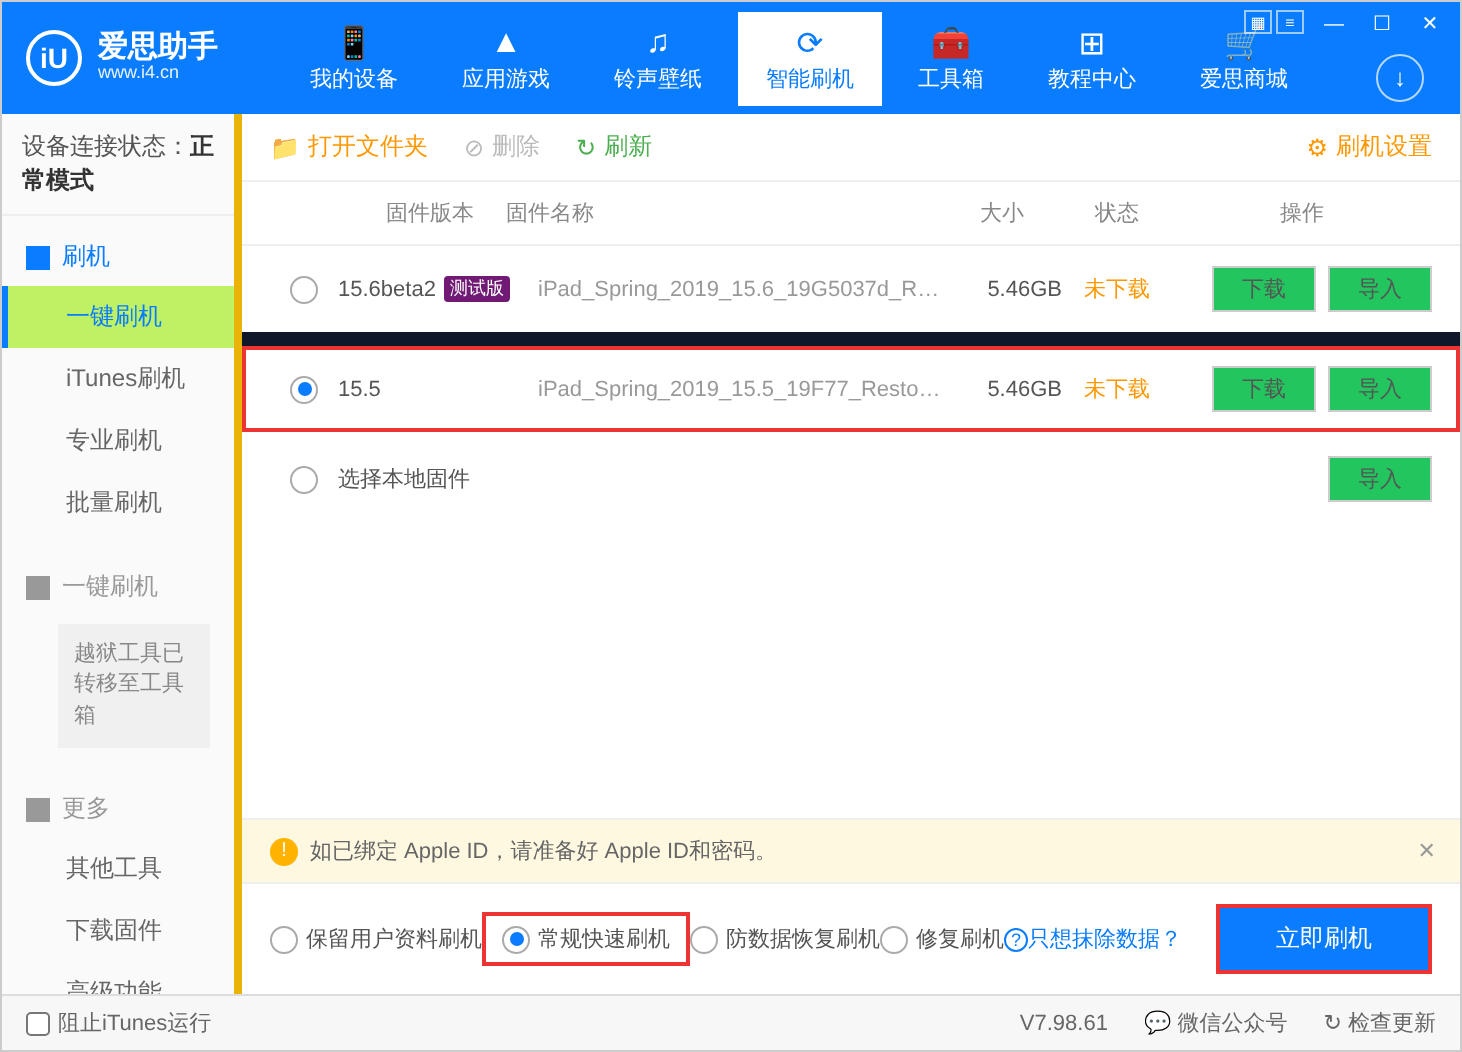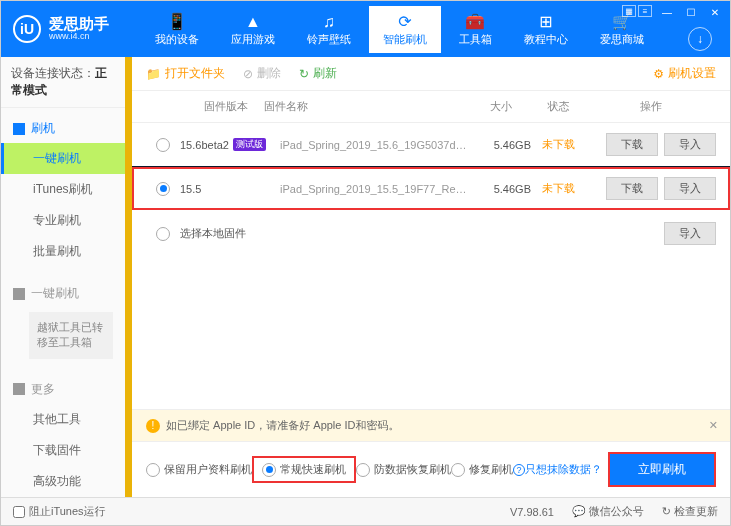--- a/index.html
+++ b/index.html
@@ -14,21 +14,21 @@
 .nav { display: flex; margin-left: 20px; gap: 4px; }
 .nav-item { display: flex; flex-direction: column; align-items: center; padding: 6px 14px; font-size: 11px; cursor: pointer; }
 .nav-item.active { background: #fff; color: #0a7cff; }
 .nav-icon { width: 20px; height: 20px; display: flex; align-items: center; justify-content: center; font-size: 16px; }
 .win-controls { position: absolute; right: 6px; top: 4px; display: flex; gap: 6px; font-size: 10px; }
 .win-btn-group { display: flex; gap: 2px; }
 .win-btn-sq { width: 14px; height: 12px; border: 1px solid rgba(255,255,255,.6); font-size: 8px; display: flex; align-items: center; justify-content: center; }
 .win-ctrl { width: 18px; height: 14px; display: flex; align-items: center; justify-content: center; cursor: pointer; }
 .dl-circle { position: absolute; right: 18px; top: 26px; width: 24px; height: 24px; border: 1.5px solid rgba(255,255,255,.7); border-radius: 50%; display: flex; align-items: center; justify-content: center; font-size: 12px; }
 .body-area { flex: 1; display: flex; overflow: hidden; }
-.sidebar { width: 131px; background: #fafafa; border-right: 7px solid #eab308; display: flex; flex-direction: column; font-size: 12px; }
+.sidebar { width: 120px; background: #fafafa; border-right: 4px solid #eab308; display: flex; flex-direction: column; font-size: 12px; }
 .status-row { padding: 8px 10px; border-bottom: 1px solid #eee; color: #555; }
 .status-val { font-weight: bold; color: #333; }
 .side-section { padding: 6px 0; }
 .side-head { display: flex; align-items: center; gap: 6px; padding: 6px 12px; color: #0a7cff; font-size: 12px; }
 .side-head svg { fill: #0a7cff; }
 .side-head.grey { color: #999; }
 .side-head.grey svg { fill: #999; }
 .side-item { padding: 7px 12px 7px 32px; color: #666; cursor: pointer; }
 .side-item.active { background: #bef264; color: #0a7cff; border-left: 3px solid #0a7cff; padding-left: 29px; }
 .side-note { margin: 4px 12px 4px 28px; padding: 8px; background: #f0f0f0; color: #888; font-size: 11px; line-height: 1.4; }
@@ -37,32 +37,32 @@
 .tb-item { display: flex; align-items: center; gap: 4px; color: #666; cursor: pointer; }
 .tb-item.orange { color: #ff9800; }
 .tb-right { margin-left: auto; display: flex; align-items: center; gap: 4px; color: #ff9800; }
 .tbl-head { display: flex; padding: 8px 14px 8px 48px; font-size: 11px; color: #888; border-bottom: 1px solid #eee; }
 .col-ver { width: 84px; padding-left: 24px; }
 .col-name { flex: 1; }
 .col-size { width: 60px; text-align: center; }
 .col-stat { width: 55px; text-align: center; }
 .col-ops { width: 130px; text-align: center; }
 .fw-list { flex: 1; overflow: auto; }
-.fw-row { display: flex; align-items: center; padding: 10px 14px; font-size: 11px; color: #555; border-bottom: 1px solid #0f172a; }
+.fw-row { display: flex; align-items: center; padding: 10px 14px; font-size: 11px; color: #555; border-bottom: 7px solid #0f172a; }
 .fw-row.sel { border: 2px solid #e33; padding: 8px 12px; }
 .radio-col { width: 34px; display: flex; justify-content: center; }
 .radio { width: 14px; height: 14px; border: 1px solid #aaa; border-radius: 50%; display: flex; align-items: center; justify-content: center; }
 .radio.on::after { content: ''; width: 7px; height: 7px; background: #0a7cff; border-radius: 50%; }
 .fw-ver { width: 100px; display: flex; align-items: center; gap: 4px; }
-.tag-beta { background: #6d28d9; color: #fff; font-size: 9px; padding: 0 3px; border-radius: 2px; }
+.tag-beta { background: #701a75; color: #fff; font-size: 9px; padding: 0 3px; border-radius: 2px; }
 .fw-name { flex: 1; color: #999; white-space: nowrap; overflow: hidden; text-overflow: ellipsis; }
 .fw-size { width: 60px; text-align: right; }
 .fw-stat { width: 55px; text-align: center; color: #ff9800; }
 .fw-ops { width: 130px; display: flex; gap: 6px; justify-content: flex-end; }
-.btn-sm { border: 1px solid #ccc; background: #e5e5e5; padding: 3px 14px; font-size: 11px; color: #555; cursor: pointer; }
+.btn-sm { border: 1px solid #ccc; background: #22c55e; padding: 3px 14px; font-size: 11px; color: #555; cursor: pointer; }
 .local-row { display: flex; align-items: center; padding: 12px 14px; font-size: 11px; color: #555; }
 .local-row .radio-col { width: 34px; }
 .local-label { flex: 1; }
 .local-ops { width: 130px; display: flex; justify-content: flex-end; }
 .warn-bar { display: flex; align-items: center; padding: 8px 14px; background: #fff8e1; font-size: 11px; color: #666; gap: 6px; border-top: 1px solid #eee; position: relative; }
 .warn-ico { width: 14px; height: 14px; background: #ffb300; border-radius: 50%; display: flex; align-items: center; justify-content: center; color: #fff; font-size: 10px; }
 .warn-close { position: absolute; right: 12px; color: #999; cursor: pointer; }
 .mode-bar { display: flex; align-items: center; padding: 10px 14px; font-size: 11px; color: #555; border-top: 1px solid #eee; }
 .mode-opt { display: flex; align-items: center; gap: 4px; cursor: pointer; }
 .mode-opt.boxed { border: 2px solid #e33; padding: 4px 8px; }

